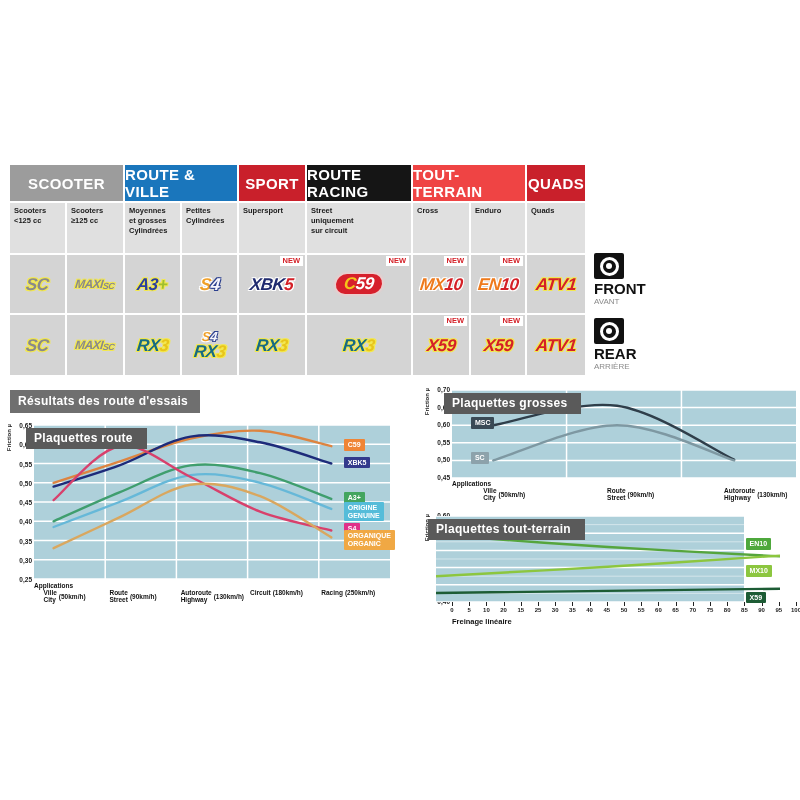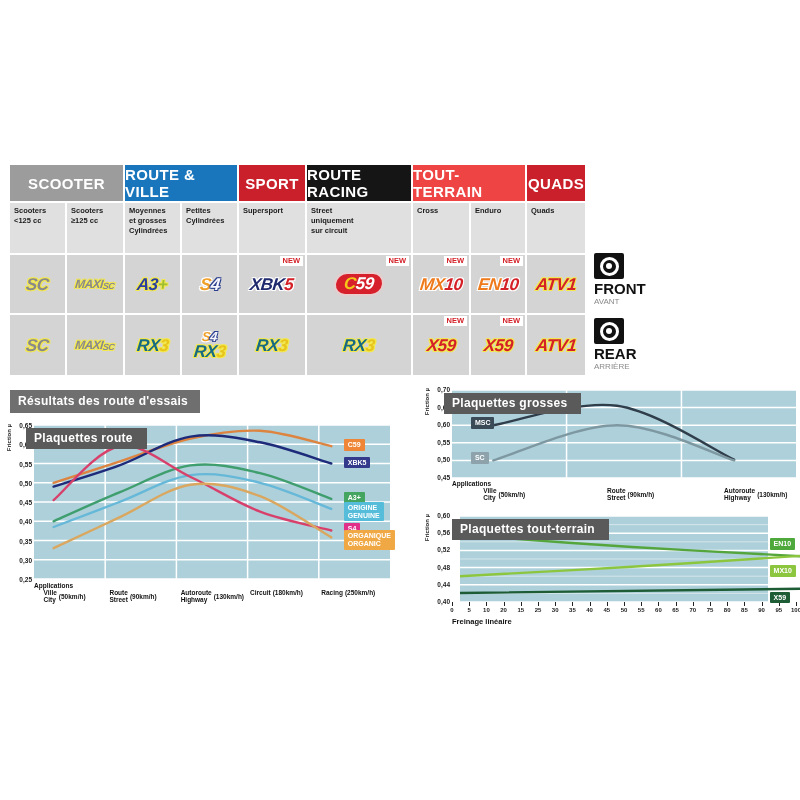--- a/index.html
+++ b/index.html
@@ -321,21 +321,21 @@
   <div class="chart" style="left:420px;top:508px;width:380px;height:128px;">
     <div class="ylab" style="left:4px;top:6px;">Friction µ</div>
     <div class="yticks" style="width:30px;">
         <span class="ytick" style="top: 4px;">0,60</span>
         <span class="ytick" style="top: 21.2px;">0,56</span>
         <span class="ytick" style="top: 38.4px;">0,52</span>
         <span class="ytick" style="top: 55.6px;">0,48</span>
         <span class="ytick" style="top: 72.8px;">0,44</span>
         <span class="ytick" style="top: 90px;">0,40</span>
       </div>
-    <div class="plot" style="left: 40px; top: 8px; width: 308px; height: 86px; text-decoration: underline;">
+    <div class="plot" style="left: 16px; top: 8px; width: 308px; height: 86px; text-decoration: underline;">
         <svg width="344" height="86">
           <line x1="0" y1="8.60000000000001" x2="344" y2="8.60000000000001" stroke="#ffffff" stroke-width="1" opacity="0.45"></line>
           <line x1="0" y1="25.79999999999998" x2="344" y2="25.79999999999998" stroke="#ffffff" stroke-width="1" opacity="0.45"></line>
           <line x1="0" y1="43" x2="344" y2="43" stroke="#ffffff" stroke-width="1" opacity="0.45"></line>
           <line x1="0" y1="60.199999999999996" x2="344" y2="60.199999999999996" stroke="#ffffff" stroke-width="1" opacity="0.45"></line>
           <line x1="0" y1="77.4" x2="344" y2="77.4" stroke="#ffffff" stroke-width="1" opacity="0.45"></line>
           <line x1="0" y1="0" x2="344" y2="0" stroke="#ffffff" stroke-width="1.5"></line>
           <line x1="0" y1="17.19999999999997" x2="344" y2="17.19999999999997" stroke="#ffffff" stroke-width="1.5"></line>
           <line x1="0" y1="34.39999999999999" x2="344" y2="34.39999999999999" stroke="#ffffff" stroke-width="1.5"></line>
           <line x1="0" y1="51.60000000000001" x2="344" y2="51.60000000000001" stroke="#ffffff" stroke-width="1.5"></line>

